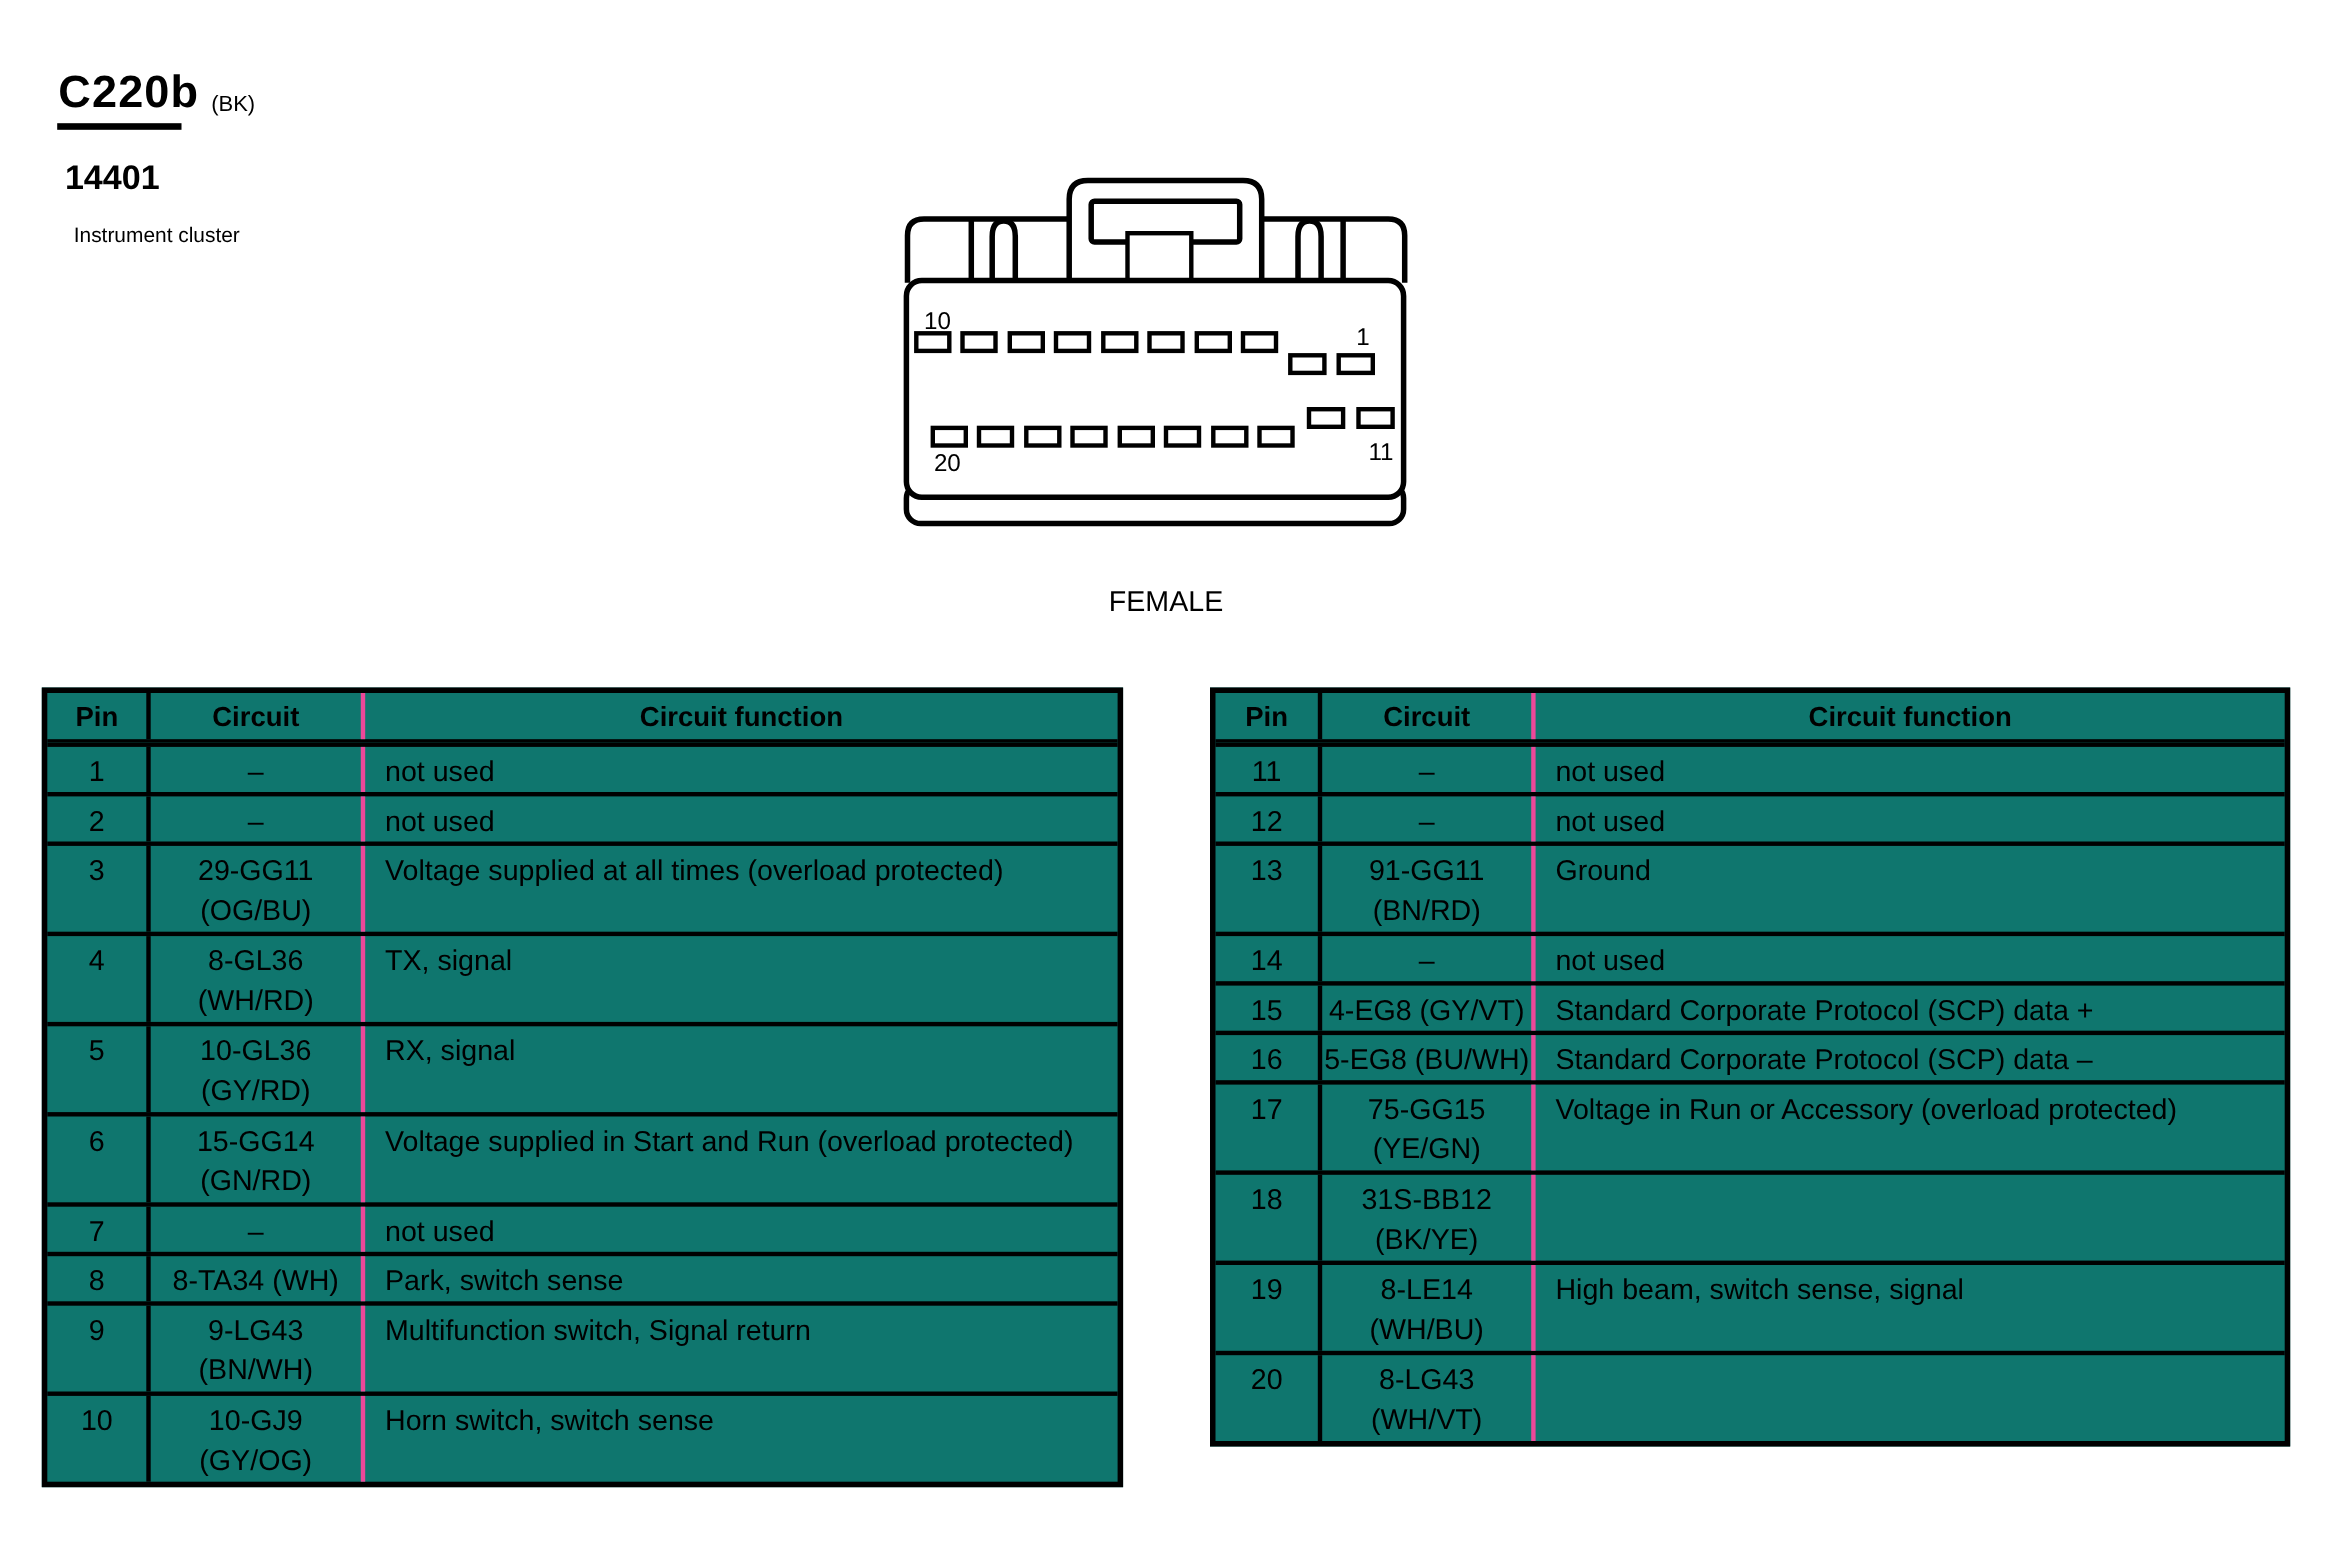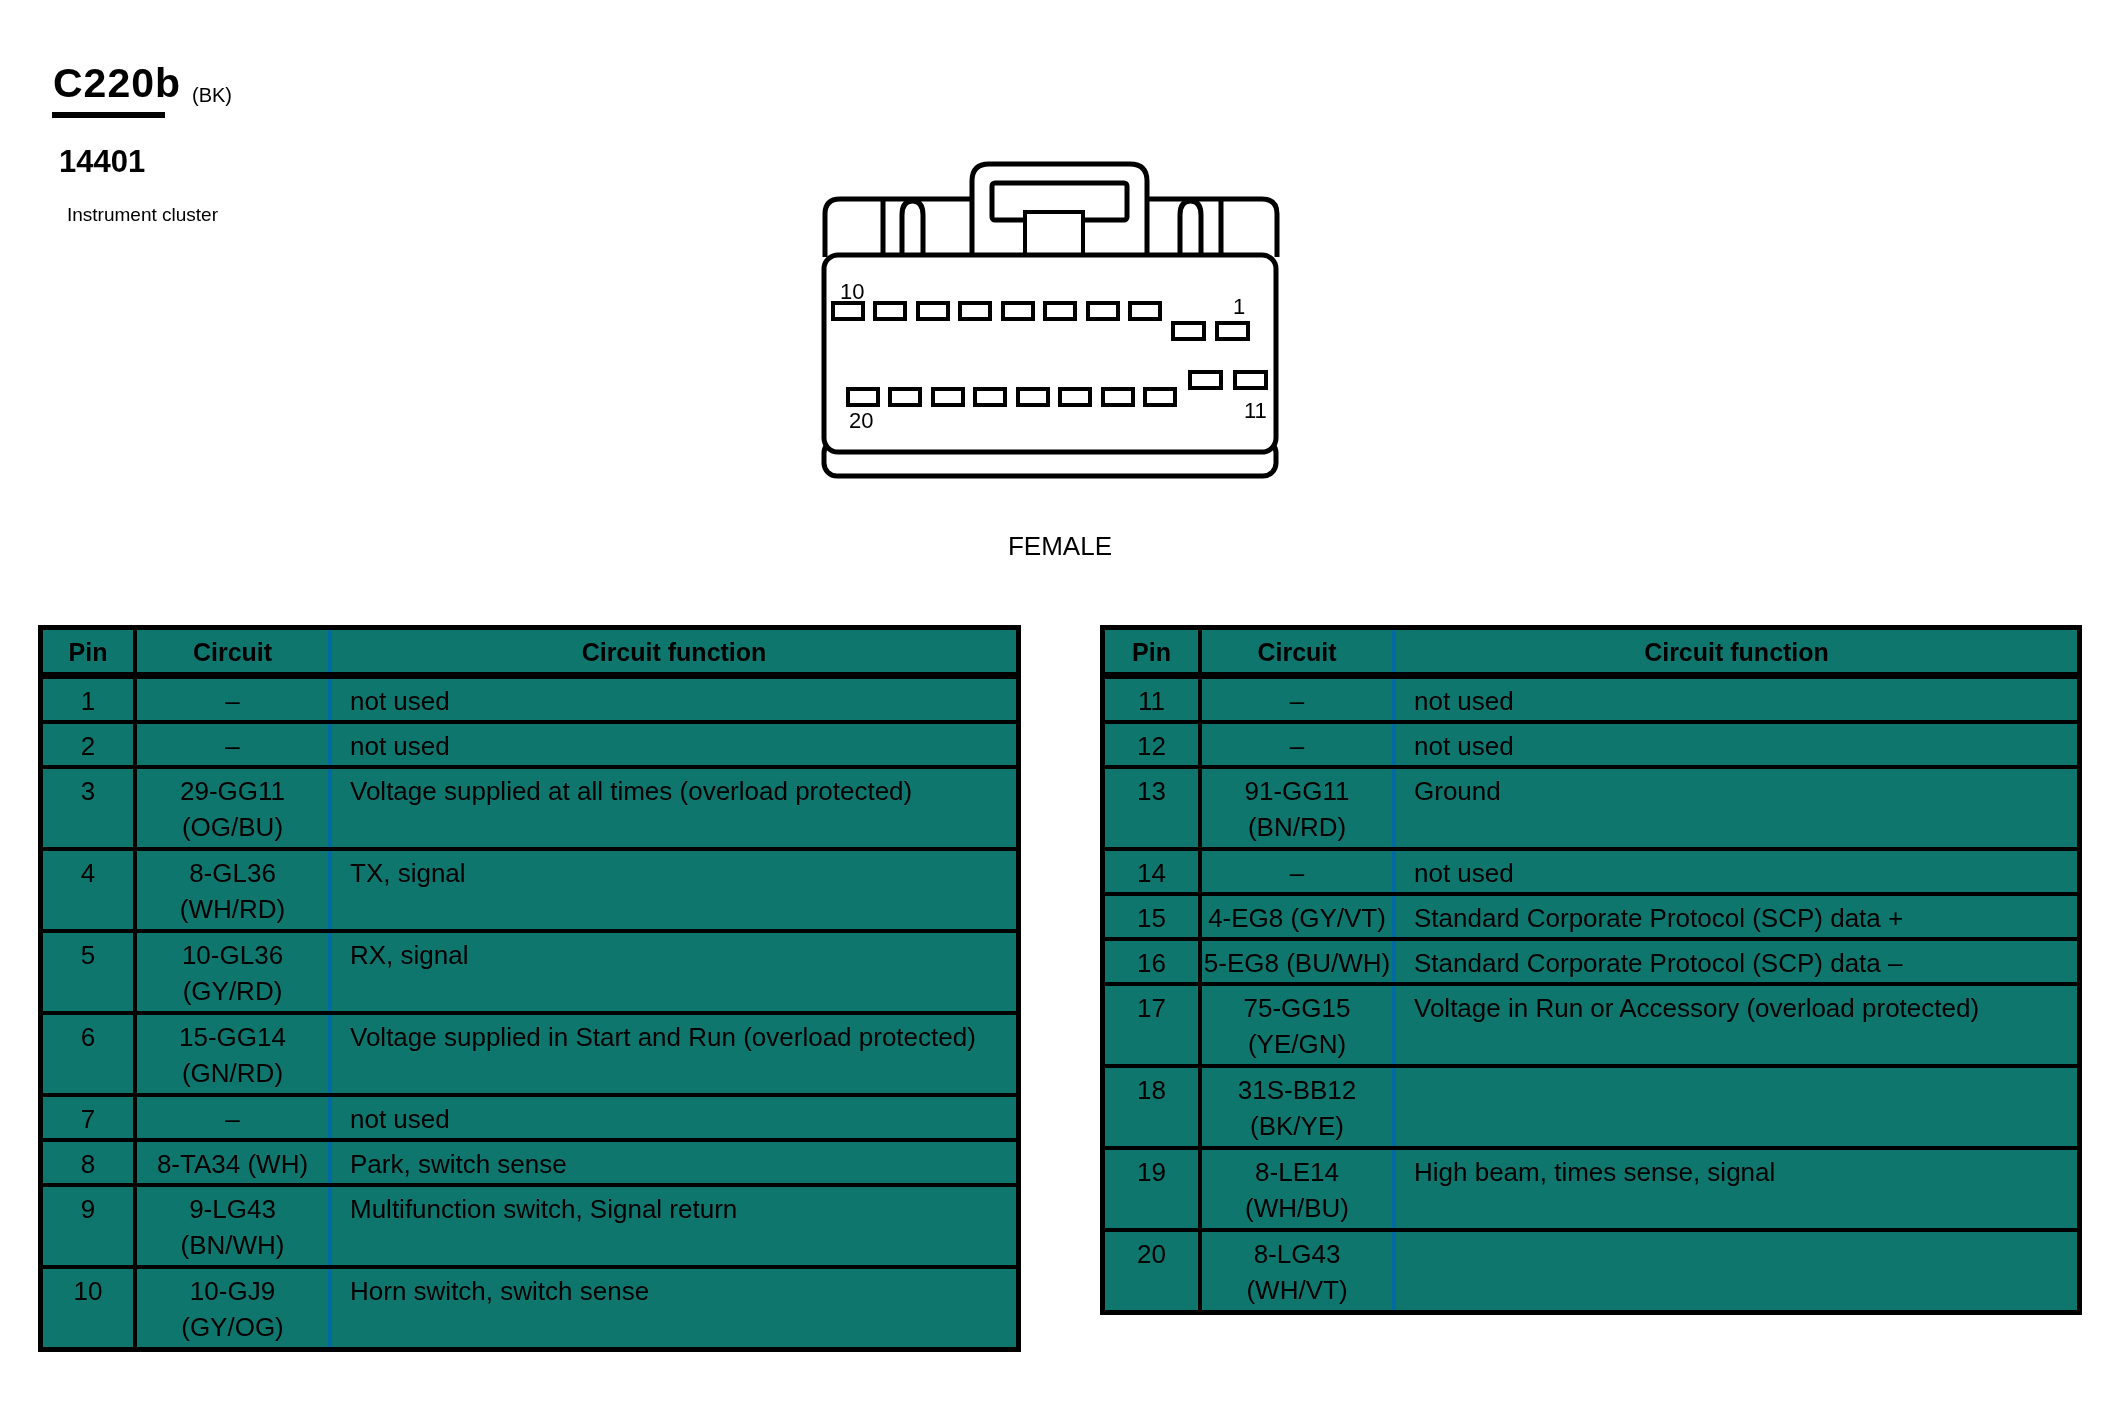--- a/index.html
+++ b/index.html
@@ -23,21 +23,21 @@
           font-size:26px;}
   .ptable.left{left:38px;width:983px;}
   .ptable.right{left:1100px;width:982px;}
   .tr{display:grid;box-sizing:border-box;border-top:4px solid #000;height:45px;}
   .tr.tall{height:82px;}
   .tr.head{border-top:none;border-bottom:3px solid #000;font-weight:bold;font-size:25px;}
   .ptable.left  .tr{grid-template-columns:94px 195px 1fr;}
   .ptable.right .tr{grid-template-columns:97px 194px 1fr;}
   .td{box-sizing:border-box;padding-top:4px;line-height:36px;overflow:hidden;}
   .td.pin{text-align:center;border-right:4px solid #000;}
-  .td.circuit{text-align:center;border-right:4px solid #0369a1;white-space:pre-line;}
+  .td.circuit{text-align:center;border-right:4px solid #ec4899;white-space:pre-line;}
   .td.fn{padding-left:18px;white-space:nowrap;}
   .tr.head .td.fn{padding-left:0;text-align:center;}
 </style>
 </head>
 <body>
 
 <div class="connector-id">C220b</div>
 <div class="connector-id-underline"></div>
 <div class="color-code">(BK)</div>
 <div class="part-number">14401</div>
@@ -198,20 +198,20 @@
   </div>
   <div class="tr tall">
     <div class="td pin">18</div>
     <div class="td circuit">31S-BB12
 (BK/YE)</div>
   </div>
   <div class="tr tall">
     <div class="td pin">19</div>
     <div class="td circuit">8-LE14
 (WH/BU)</div>
-    <div class="td fn">High beam, times sense, signal</div>
+    <div class="td fn">High beam, switch sense, signal</div>
   </div>
   <div class="tr tall">
     <div class="td pin">20</div>
     <div class="td circuit">8-LG43
 (WH/VT)</div>
   </div>
 </div>
 
 </body></html>

